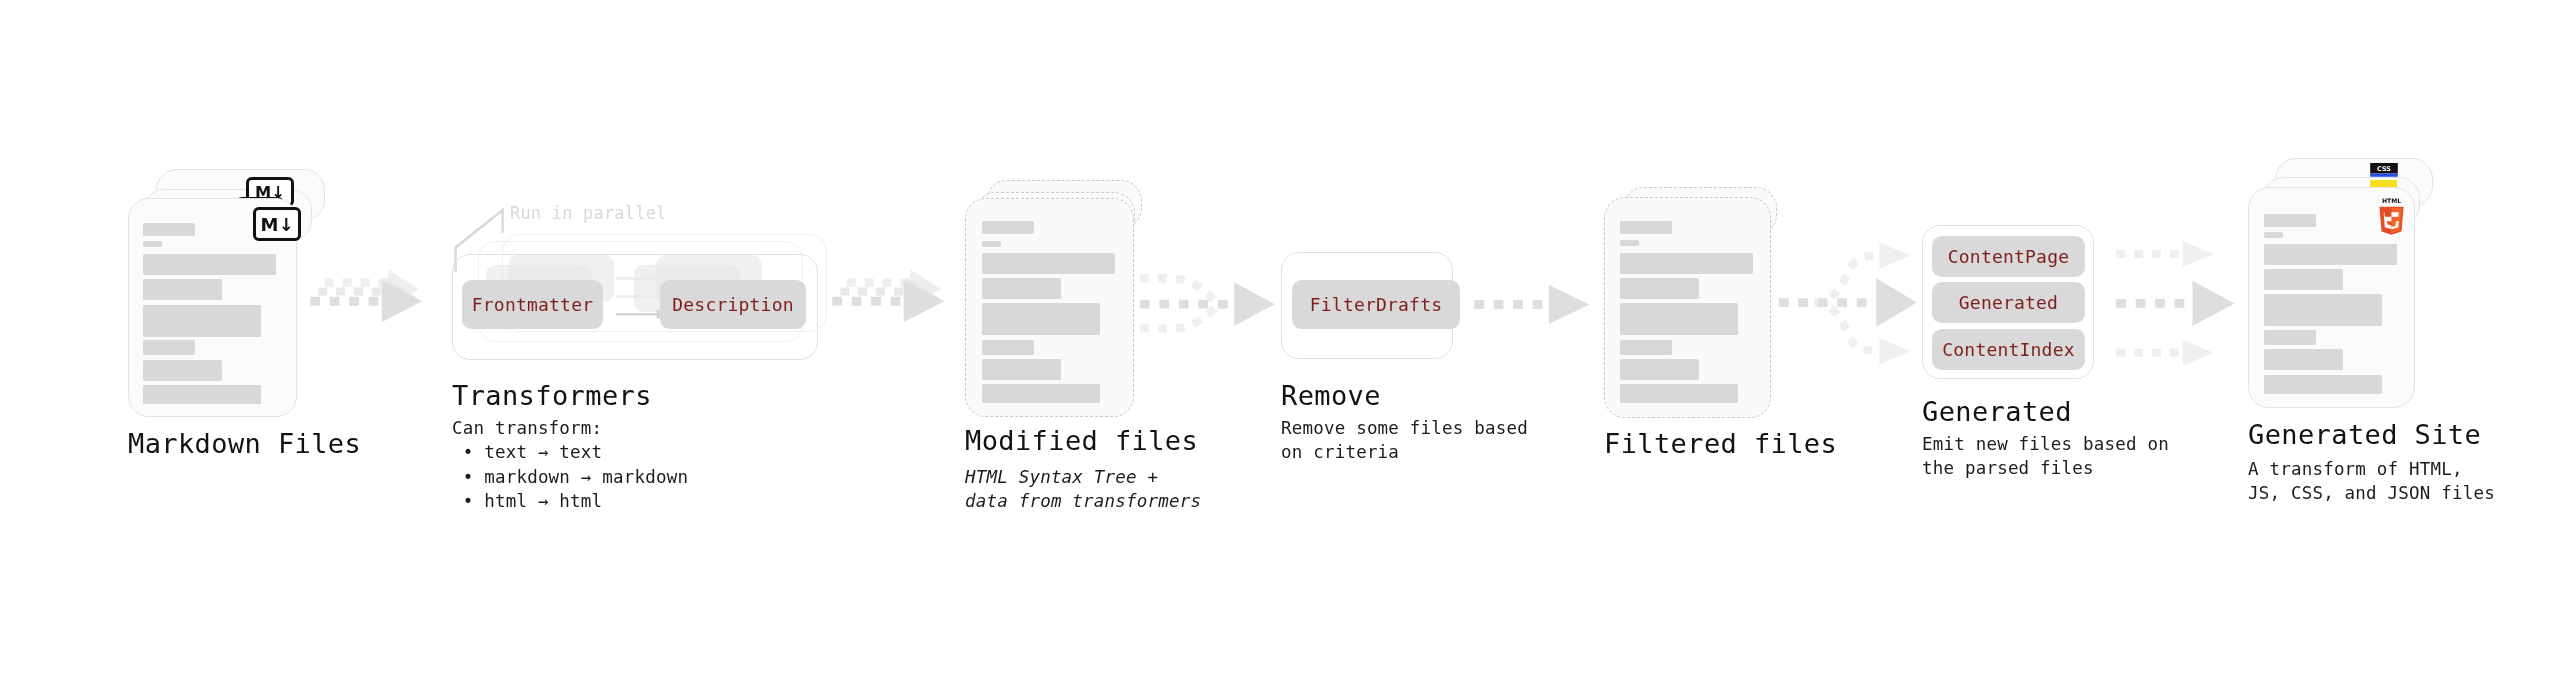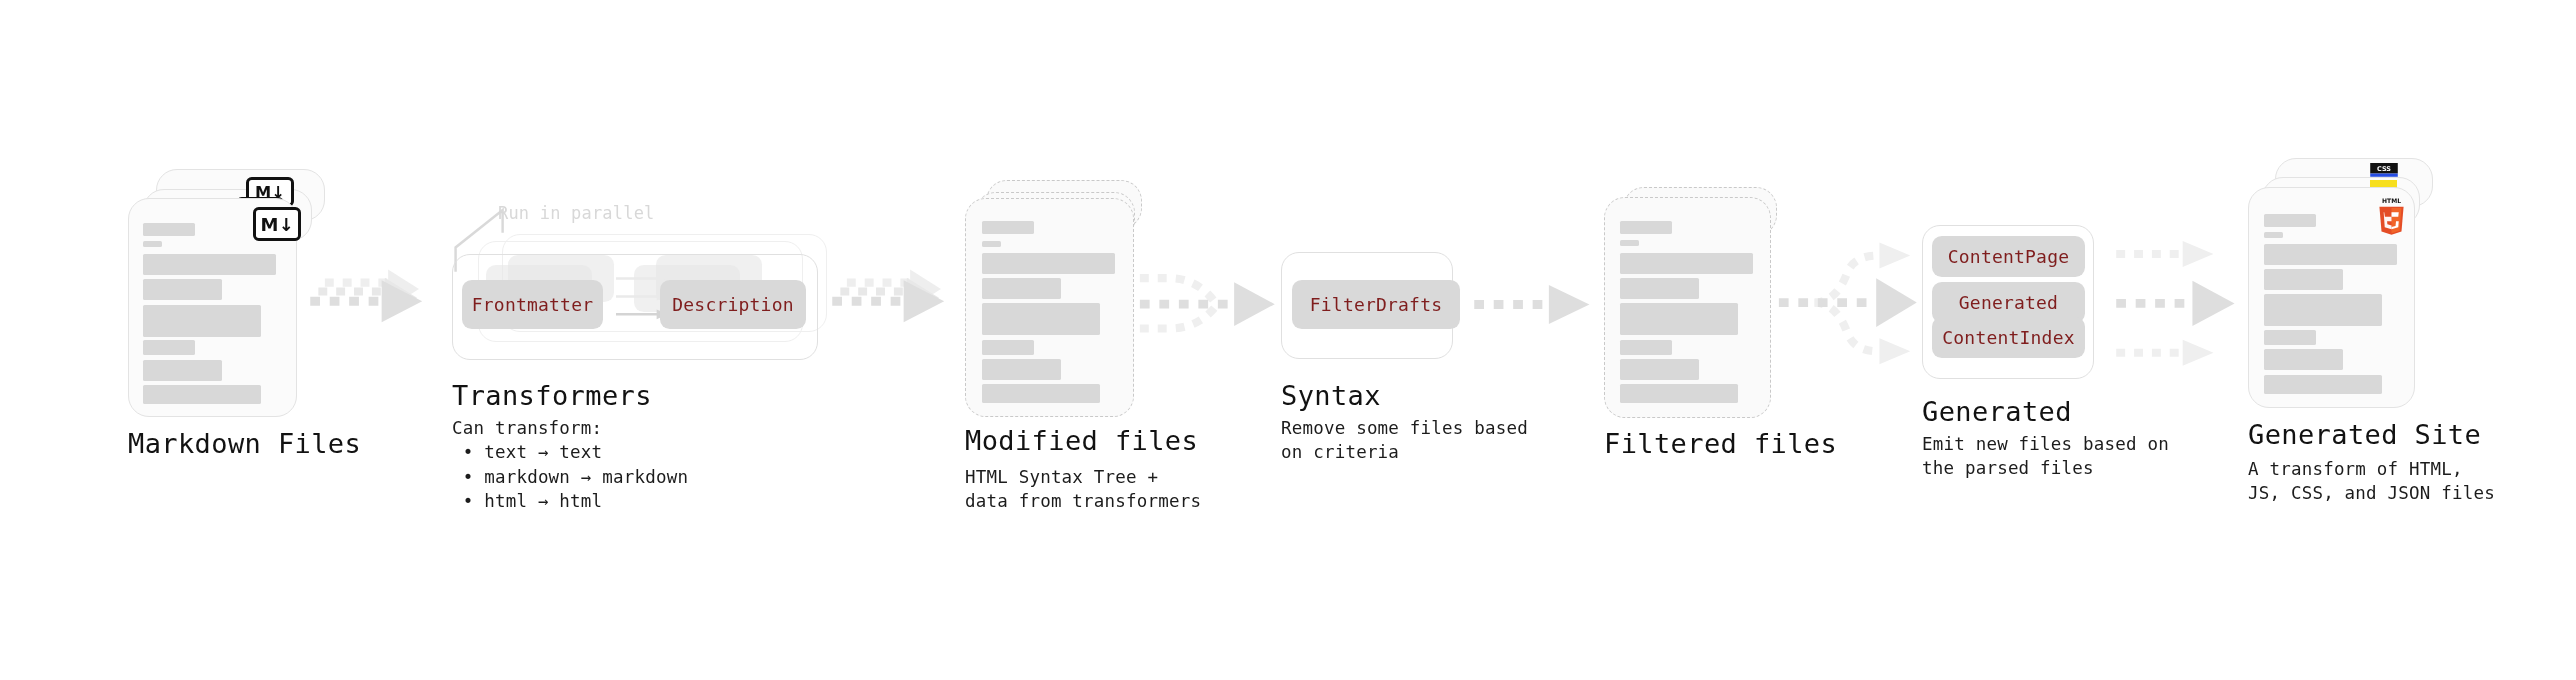--- a/index.html
+++ b/index.html
@@ -94,21 +94,21 @@
       <line x1="4" y1="41" x2="104" y2="41"></line>
     </g>
     <polygon points="92,15 142,41 92,67" fill="#dedede"></polygon>
   </svg>
 
   <div>
 
     <svg style="position:absolute;left:452px;top:202px;" width="98" height="73" viewBox="0 0 120 90">
       <path d="M4 86 L4 56 L62 10 L62 38" stroke="#d9d9d9" stroke-width="3" fill="none"></path>
     </svg>
-    <div class="parallel-label" style="left:498px;top:203px;">Run in parallel</div>
+    <div class="parallel-label" style="left:510px;top:203px;">Run in parallel</div>
 
     <div class="panel ghost" style="left:502px;top:234px;width:325px;height:98px;"></div>
     <div class="panel ghost" style="left:478px;top:241px;width:325px;height:101px;"></div>
 
     <div class="chip ghost2" style="left:508px;top:255px;width:106px;height:47px;"></div>
     <div class="chip ghost2" style="left:656px;top:255px;width:106px;height:47px;"></div>
     <div class="chip ghost1" style="left:486px;top:265px;width:106px;height:47px;opacity:.6;"></div>
     <div class="chip ghost1" style="left:634px;top:265px;width:106px;height:47px;opacity:.6;"></div>
 
     <svg style="position:absolute;left:616px;top:272px;" width="65" height="57" viewBox="0 0 80 70">
@@ -159,39 +159,39 @@
     <div class="skel" style="left:982px;top:221px;width:52px;height:13px;"></div>
     <div class="skel" style="left:982px;top:241px;width:18.7px;height:5.7px;"></div>
     <div class="skel" style="left:982px;top:253px;width:133px;height:21px;"></div>
     <div class="skel" style="left:982px;top:278px;width:79px;height:21px;"></div>
     <div class="skel" style="left:982px;top:303px;width:118px;height:32px;"></div>
     <div class="skel" style="left:982px;top:340px;width:52px;height:15.4px;"></div>
     <div class="skel" style="left:982px;top:359px;width:79px;height:21px;"></div>
     <div class="skel" style="left:982px;top:384px;width:118px;height:18.7px;"></div>
 
     <div class="title" style="left:965px;top:425px;">Modified files</div>
-    <div class="sub" style="left:965px;top:465px;">HTML Syntax Tree +
+    <div class="sub" style="left:965px;top:465px;font-style:italic;">HTML Syntax Tree +
 data from transformers</div>
   </div>
 
   <svg style="position:absolute;left:1138px;top:244px;" width="163" height="130" viewBox="0 0 200 160">
     <g fill="none" stroke="#efefef" stroke-width="10" stroke-dasharray="11 11">
       <path d="M2 42 L38 42 Q74 42 96 74"></path>
       <path d="M2 104 L38 104 Q74 104 96 76"></path>
     </g>
     <g fill="none" stroke="#dedede" stroke-width="11" stroke-dasharray="12 12">
       <line x1="2" y1="74" x2="112" y2="74"></line>
     </g>
     <polygon points="118,47 168,74 118,101" fill="#dedede"></polygon>
   </svg>
 
   <div>
     <div class="panel" style="left:1281px;top:252px;width:172px;height:107px;"></div>
     <div class="chip" style="left:1292px;top:280px;width:168px;height:49px;text-align:right;">FilterDrafts</div>
-    <div class="title" style="left:1281px;top:380px;">Syntax</div>
+    <div class="title" style="left:1281px;top:380px;">Remove</div>
     <div class="sub" style="left:1281px;top:416px;">Remove some files based
 on criteria</div>
   </div>
 
   <svg style="position:absolute;left:1471px;top:280px;" width="146" height="49" viewBox="0 0 180 60">
     <g stroke="#dedede" stroke-width="11" stroke-dasharray="12 12" fill="none">
       <line x1="4" y1="30" x2="106" y2="30"></line>
     </g>
     <polygon points="96,6 146,30 96,54" fill="#dedede"></polygon>
   </svg>
@@ -222,21 +222,21 @@
     <g fill="none" stroke="#dedede" stroke-width="11" stroke-dasharray="12 12">
       <line x1="8" y1="92" x2="128" y2="92"></line>
     </g>
     <polygon points="128,62 178,92 128,122" fill="#dedede"></polygon>
   </svg>
 
   <div>
     <div class="panel" style="left:1922px;top:225px;width:172px;height:154px;"></div>
     <div class="chip" style="left:1932px;top:236px;width:153px;height:41px;">ContentPage</div>
     <div class="chip" style="left:1932px;top:282px;width:153px;height:41px;">Generated</div>
-    <div class="chip" style="left:1932px;top:317px;width:153px;height:41px;">ContentIndex</div>
+    <div class="chip" style="left:1932px;top:329px;width:153px;height:41px;">ContentIndex</div>
 
     <div class="title" style="left:1922px;top:396px;">Generated</div>
     <div class="sub" style="left:1922px;top:432px;">Emit new files based on
 the parsed files</div>
   </div>
 
   <svg style="position:absolute;left:2113px;top:236px;" width="154" height="138" viewBox="0 0 190 170">
     <g stroke="#efefef" stroke-width="10" stroke-dasharray="11 11" fill="none">
       <line x1="4" y1="22" x2="86" y2="22"></line>
       <line x1="4" y1="144" x2="86" y2="144"></line>

